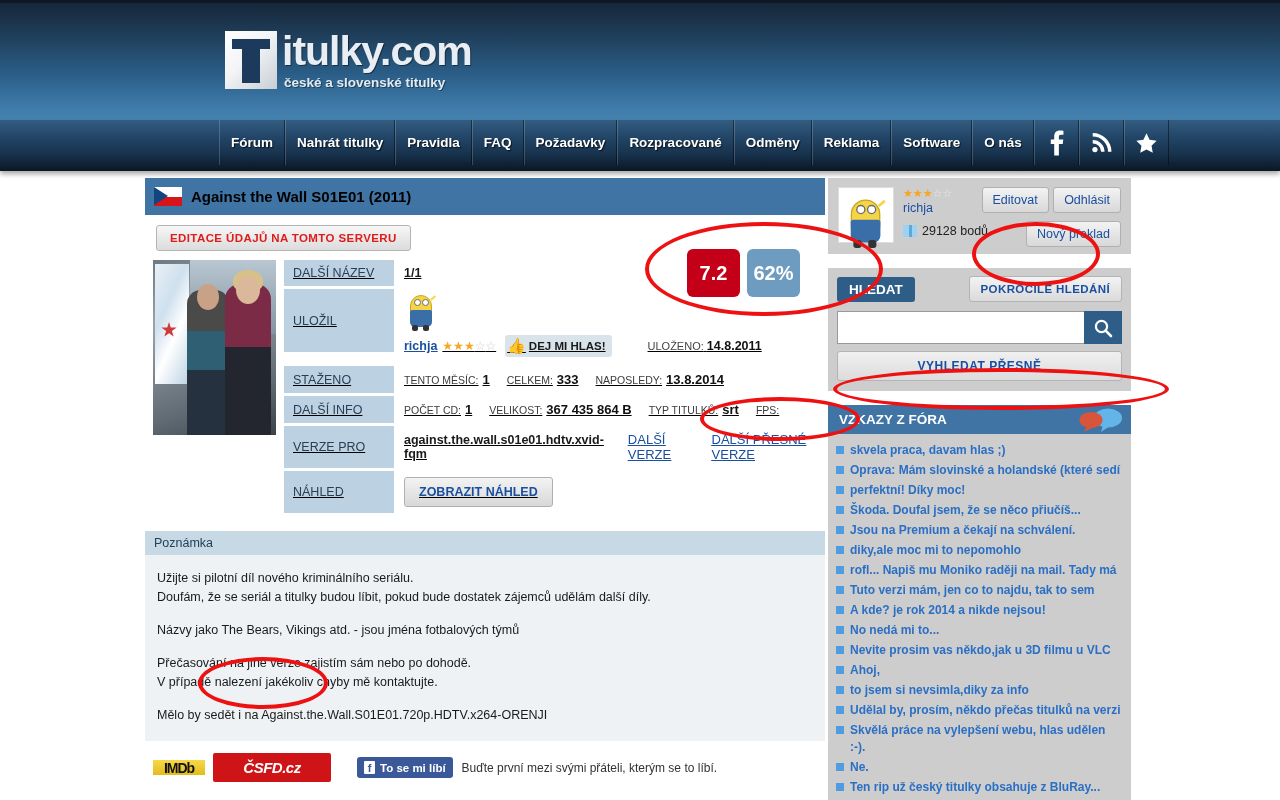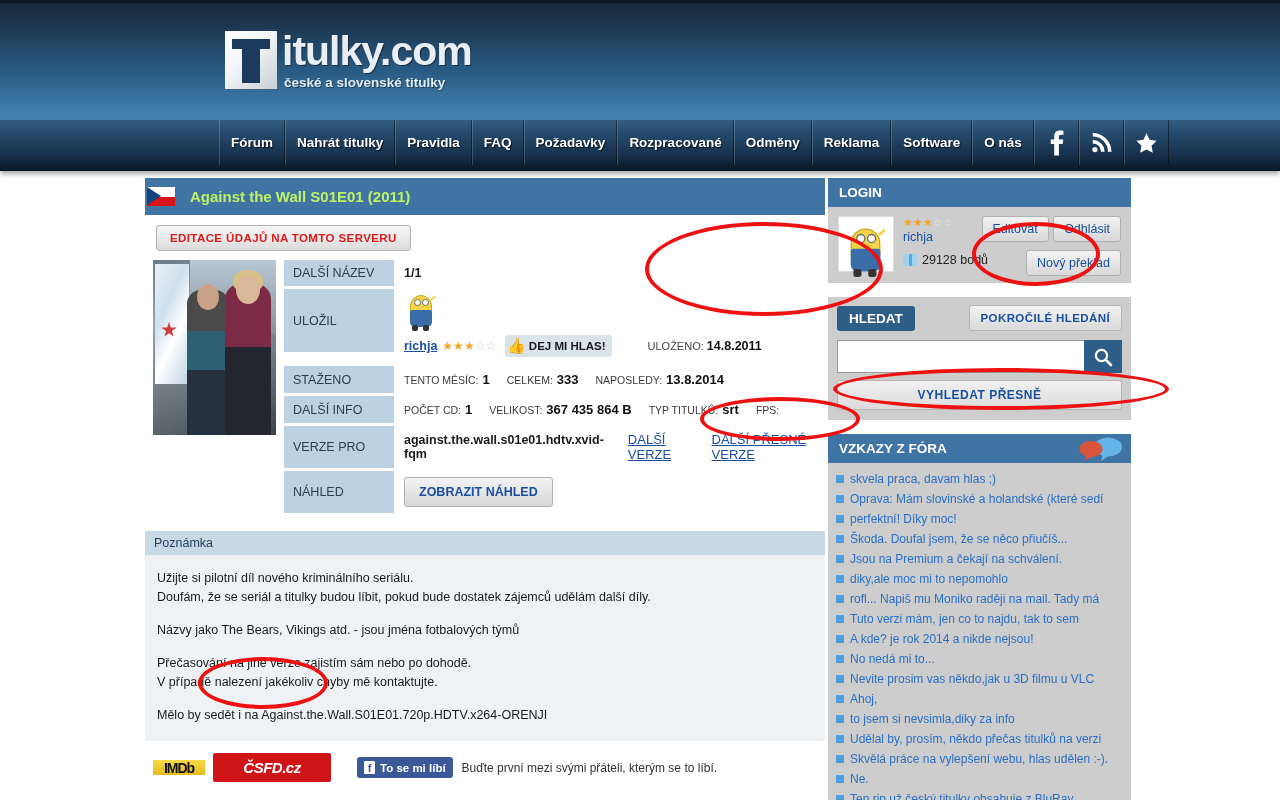--- a/index.html
+++ b/index.html
@@ -63,22 +63,22 @@
   }
   .nav-icon svg { display:block; }
 
   
   .main { position:absolute; left:145px; top:178px; width:680px; }
   .side { position:absolute; left:828px; top:178px; width:303px; }
 
   
   .title-bar {
     height:37px; background:#3f74a5;
-    display:flex; align-items:center; padding-left:2px;
-    color:#bef264; font-size:15px; font-weight:bold;gap:6px;
+    display:flex; align-items:center; padding-left:9px;
+    color:#000000; font-size:15px; font-weight:bold;
   }
   .flag-cz {
     width:28px; height:19px; margin-right:9px; position:relative; overflow:hidden;
     background:#fff; flex:0 0 auto;
   }
   .flag-cz .bot { position:absolute; left:0; bottom:0; width:100%; height:50%; background:#d7141a; }
   .flag-cz .tri { position:absolute; left:0; top:0; width:0; height:0;
     border-top:9.5px solid transparent; border-bottom:9.5px solid transparent;
     border-left:14px solid #11457e; }
 
@@ -105,21 +105,21 @@
     clip-path: polygon(50% 0%,61% 35%,98% 35%,68% 57%,79% 91%,50% 70%,21% 91%,32% 57%,2% 35%,39% 35%); }
   .poster .p1 { position:absolute; left:34px; top:30px; width:42px; height:145px;
     background:linear-gradient(to bottom,#4a4a4a 0 28%, #2f5f73 28% 55%, #25313f 55% 100%); border-radius:14px 14px 0 0;}
   .poster .p1head { position:absolute; left:44px; top:24px; width:22px; height:26px; background:#c9a186; border-radius:50%; }
   .poster .p2 { position:absolute; left:72px; top:24px; width:46px; height:151px;
     background:linear-gradient(to bottom,#7b2b45 0 42%, #23262e 42% 100%); border-radius:15px 15px 0 0;}
   .poster .p2head { position:absolute; left:83px; top:16px; width:24px; height:28px; background:#dcb89a; border-radius:50%; }
   .poster .p2hair { position:absolute; left:80px; top:10px; width:30px; height:22px; background:#d8c089; border-radius:50% 50% 40% 40%; }
 
   .rows { flex:1 1 auto; }
-  .row { display:flex; align-items:stretch; margin-bottom:3px; }
+  .row { display:flex; align-items:stretch; margin-bottom:3px;text-decoration:underline; }
   .lbl {
     width:110px; flex:0 0 auto; background:#bcd2e2; color:#263f55;
     font-size:12.5px; padding:6px 0 6px 9px; display:flex; align-items:center;
   }
   .val { flex:1 1 auto; padding:6px 0 6px 10px; font-size:12.5px; color:#1a1a1a; display:flex; align-items:center; }
   .val b { font-weight:bold; }
   .row-ulozil .lbl { height:63px; }
   .row-ulozil .val { flex-direction:column; align-items:flex-start; justify-content:flex-start; padding-top:2px; }
 
   .minion {
@@ -215,21 +215,21 @@
   .adv-btn { background:linear-gradient(to bottom,#f3f3f3,#dadada); border:1px solid #b4b4b4; border-radius:3px;
     padding:6px 11px; font-size:11.5px; font-weight:bold; color:#1a4fa0; letter-spacing:.4px; cursor:pointer; }
   .search-row { margin-top:9px; display:flex; }
   .search-input { flex:1 1 auto; height:33px; border:1px solid #999; border-right:none; background:#fff; padding:0 7px; font-size:13px; }
   .search-go { width:38px; height:33px; background:#2e5d88; display:flex; align-items:center; justify-content:center; cursor:pointer; }
   .exact-btn { margin-top:7px; width:100%; background:linear-gradient(to bottom,#f0f0f0,#dcdcdc);
     border:1px solid #b4b4b4; border-radius:3px; padding:7px 0; text-align:center;
     font-size:12px; font-weight:bold; color:#1a4fa0; letter-spacing:.5px; cursor:pointer; }
 
   .forum-body { background:#cdcdcd; padding:6px 8px 8px 8px; }
-  .fmsg { display:flex; align-items:flex-start; font-size:12px; color:#2a6fc4; line-height:17px; padding:1.5px 0; cursor:pointer; }
+  .fmsg { display:flex; align-items:flex-start; font-size:12px; color:#2a6fc4; line-height:17px; padding:1.5px 0; cursor:pointer;font-weight:bold; }
   .fbul { width:8px; height:8px; background:#4f9ce0; flex:0 0 auto; margin-right:6px; margin-top:4px; }
   .bubbles { position:absolute; right:8px; top:2px; }
 
   
   .anno { position:absolute; border:4px solid #ee1111; border-radius:50%; pointer-events:none; }
   #an-rating { left:645px; top:222px; width:238px; height:94px; }
   #an-noveprek { left:972px; top:222px; width:128px; height:64px; }
   #an-vyhledat { left:833px; top:368px; width:336px; height:42px; }
   #an-verze { left:700px; top:397px; width:160px; height:44px; }
   #an-csfd { left:198px; top:657px; width:130px; height:52px; }
@@ -412,23 +412,20 @@
     
 
     
 
     
   </div>
 
   <div class="side">
 
     <div class="panel">
-      <div class="panel-head">
-        <span>LOGIN</span>
-      </div>
       <div class="panel-body" style="position:relative">
         <div class="login-row">
           <div class="avatar-box">
             <div class="minion" style="transform:scale(1.35);transform-origin:top left;margin-left:9px;margin-top:6px">
               <div class="body"></div>
                 <div class="ovl"></div>
               <div class="eye"></div>
                 <div class="eye eye2"></div>
               <div class="arm"></div>
                 <div class="leg l1"></div>
@@ -551,20 +548,24 @@
             <span>Ne.</span>
           </div>
           <div class="fmsg">
             <span class="fbul"></span>
             <span>Ten rip už český titulky obsahuje z BluRay...</span>
           </div>
         </div>
     </div>
   </div>
 
+  <div class="badges">
+    <div class="badge" id="badge-score" style="background: rgb(196, 0, 25);">7.2</div>
+    <div class="badge" id="badge-pct" style="background: rgb(110, 156, 192);">62%</div>
+  </div>
 
   <div class="anno" id="an-rating" style="border-color: rgb(238, 17, 17);"></div>
   <div class="anno" id="an-noveprek" style="border-color: rgb(238, 17, 17);"></div>
   <div class="anno" id="an-vyhledat" style="border-color: rgb(238, 17, 17);"></div>
   <div class="anno" id="an-verze" style="border-color: rgb(238, 17, 17);"></div>
   <div class="anno" id="an-csfd" style="border-color: rgb(238, 17, 17);"></div>
 
 </div>
 
 </body></html>

